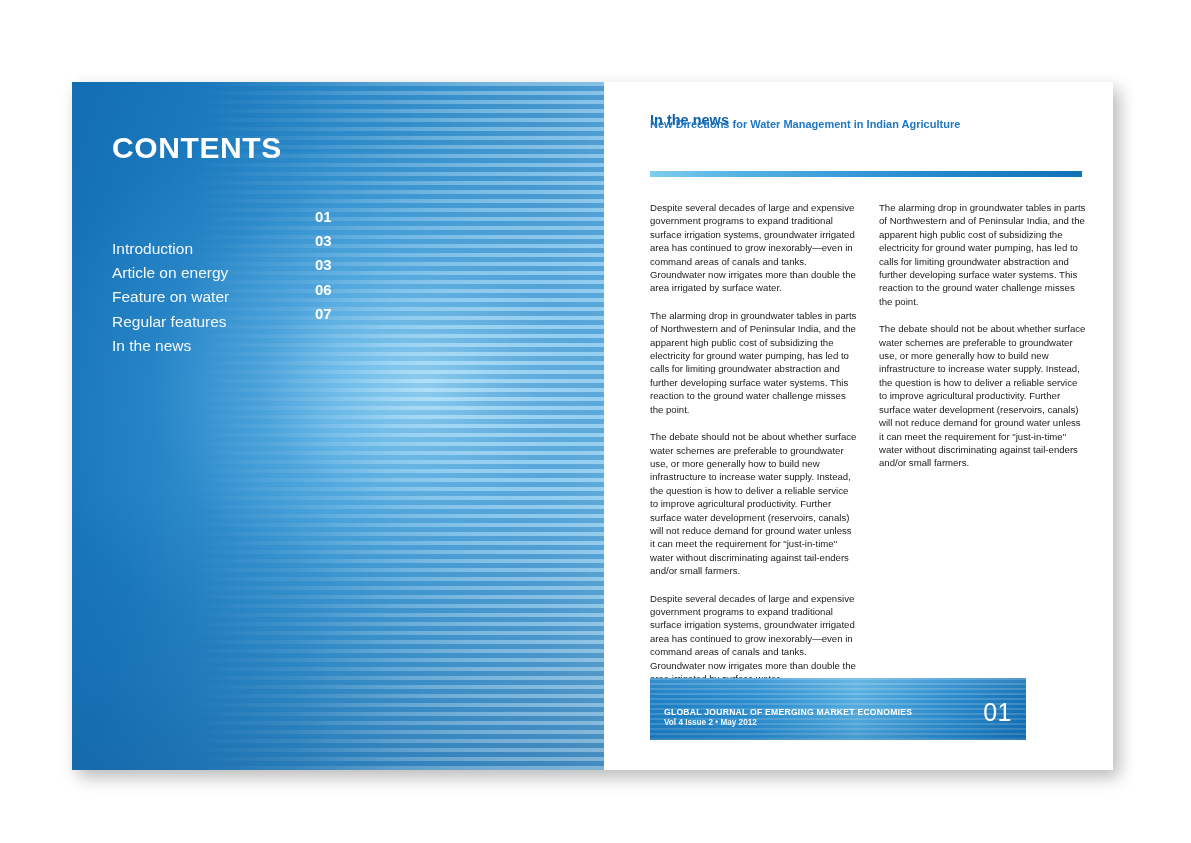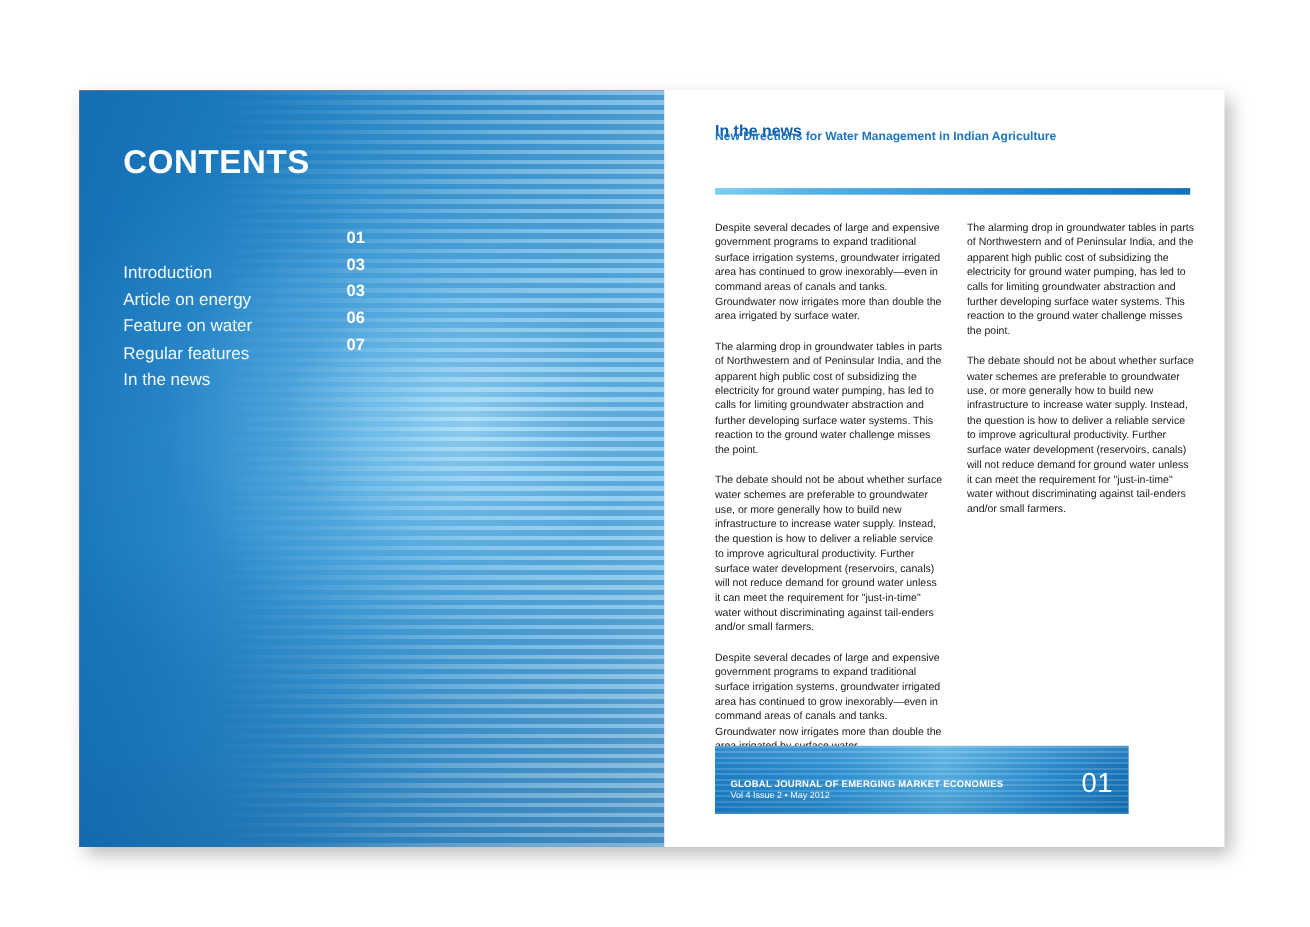--- a/index.html
+++ b/index.html
@@ -27,21 +27,21 @@
   }
 
   
   #left-page {
     position: absolute;
     left: 0;
     top: 0;
     width: 532px;
     height: 688px;
     overflow: hidden;
-    background: #ef4444;
+    background: #404040;
   }
   
   #left-grad-base {
     position: absolute;
     inset: 0;
     background:
       linear-gradient(100deg, #1470b4 0%, #1d7cc0 22%, #3a97d2 52%, #64b4e4 78%, #8ccdf0 100%);
   }
   
   #left-glow {
@@ -238,21 +238,21 @@
     font-weight: bold;
     letter-spacing: 0.25px;
     color: #ffffff;
     white-space: nowrap;
   }
   #footer-issue {
     position: absolute;
     left: 14px;
     top: 40px;
     font-size: 8.2px;
-    font-weight: normal;
+    font-weight: bold;
     color: #f0f8ff;
     white-space: nowrap;
   }
   #footer-pageno {
     position: absolute;
     right: 14px;
     top: 20px;
     font-size: 25px;
     font-weight: normal;
     color: #ffffff;

